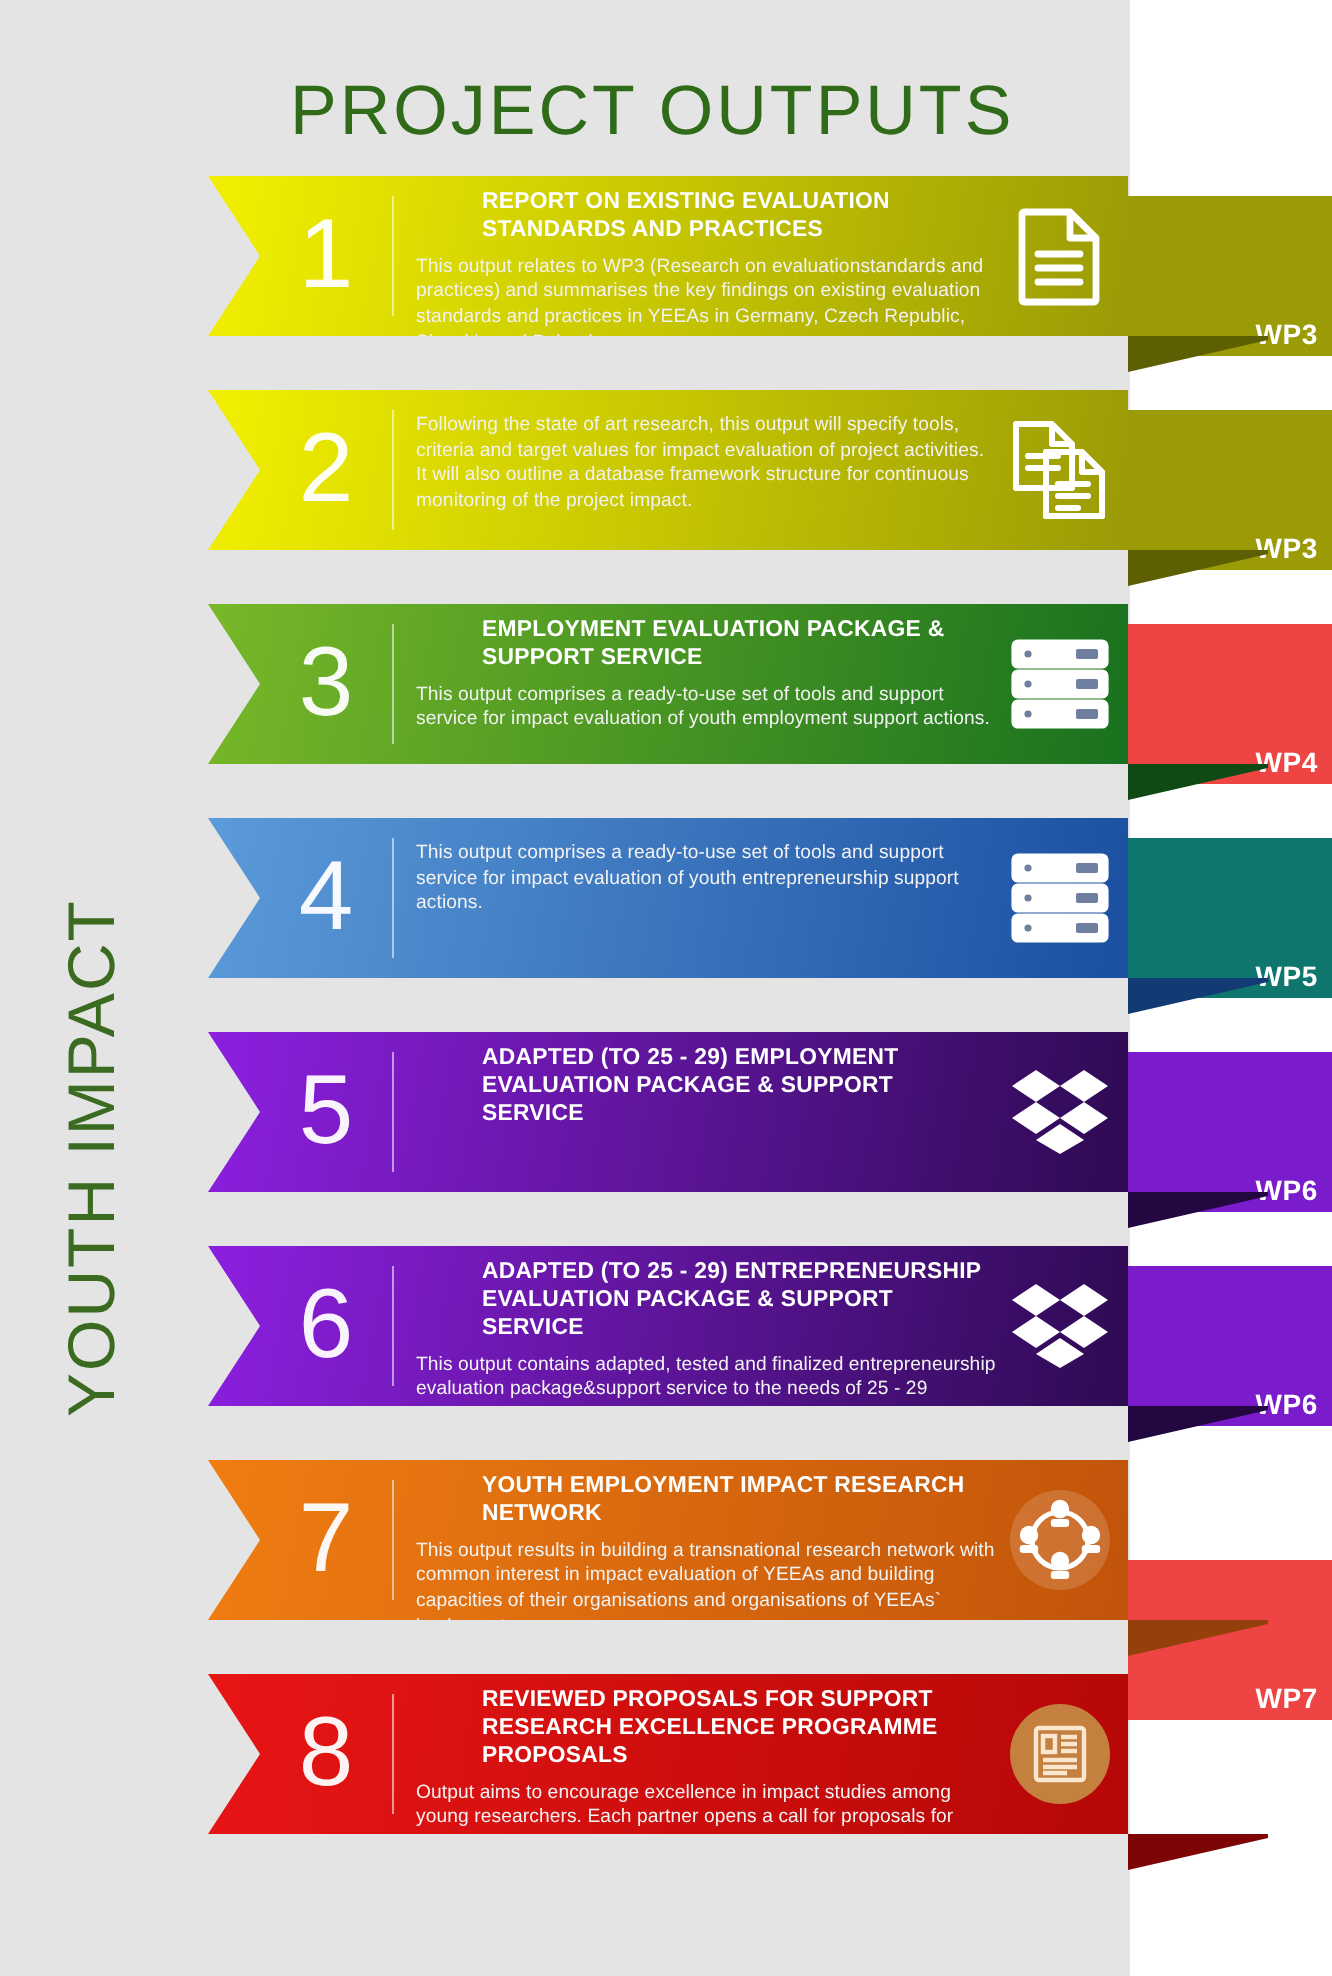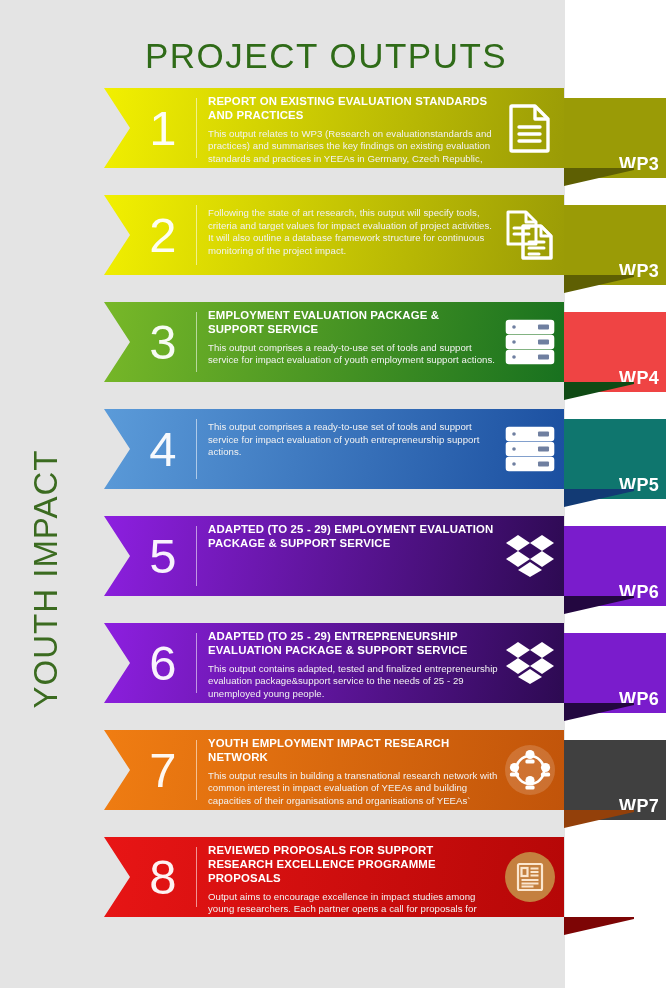--- a/index.html
+++ b/index.html
@@ -54,21 +54,21 @@
     height: 80px;
   }
   
   .wp-tab {
     position: absolute;
     left: 460px;
     top: 10px;
     width: 102px;
     height: 80px;
     color: #ffffff;
-    font-size: 18px;
+    font-size: 14px;
     font-weight: bold;
     text-align: right;
     padding-right: 7px;
     display: flex;
     align-items: flex-end;
     justify-content: flex-end;
     padding-bottom: 3px;
     letter-spacing: .3px;
   }
   
@@ -112,20 +112,21 @@
     left: 104px; top: 7px;
     right: 66px;
   }
   .btitle {
     color: #ffffff;
     font-size: 11.4px;
     font-weight: bold;
     line-height: 1.22;
     letter-spacing: .15px;
     text-transform: uppercase;
+    margin-left: 33px;
   }
   .bdesc {
     margin-top: 5px;
     color: #f2f2f2;
     font-size: 9.6px;
     line-height: 1.32;
     letter-spacing: .05px;
   }
   .bicon {
     position: absolute;
@@ -308,21 +309,21 @@
         <path d="M13 2 L1 10 l12 8 12-8z"></path>
         <path d="M37 2 L49 10 l-12 8 -12-8z"></path>
         <path d="M1 26 L13 18 l12 8 -12 8z"></path>
         <path d="M49 26 L37 18 l-12 8 12 8z"></path>
         <path d="M13 37 l12-8 12 8 -12 7z"></path>
       </svg>
           </div>
     </div>
       </div>
       <div class="banner" style="top: 730px;">
-    <div class="wp-tab" style="background:#404040;">
+    <div class="wp-tab" style="background:#ef4444;margin-top:40px;">
       <span>WP7</span>
     </div>
     <div class="fold" style="background:#93400a;
                 -webkit-clip-path:polygon(0 0,70px 0,70px 2px,0 18px);
                 clip-path:polygon(0 0,70px 0,70px 2px,0 18px);"></div>
     <div class="body" style="background:linear-gradient(100deg, #f07d12 0%, #c1540a 100%);">
       <div class="num">7</div>
       <div class="divider"></div>
       <div class="txtcol">
         <div class="btitle">YOUTH EMPLOYMENT IMPACT RESEARCH NETWORK</div>

